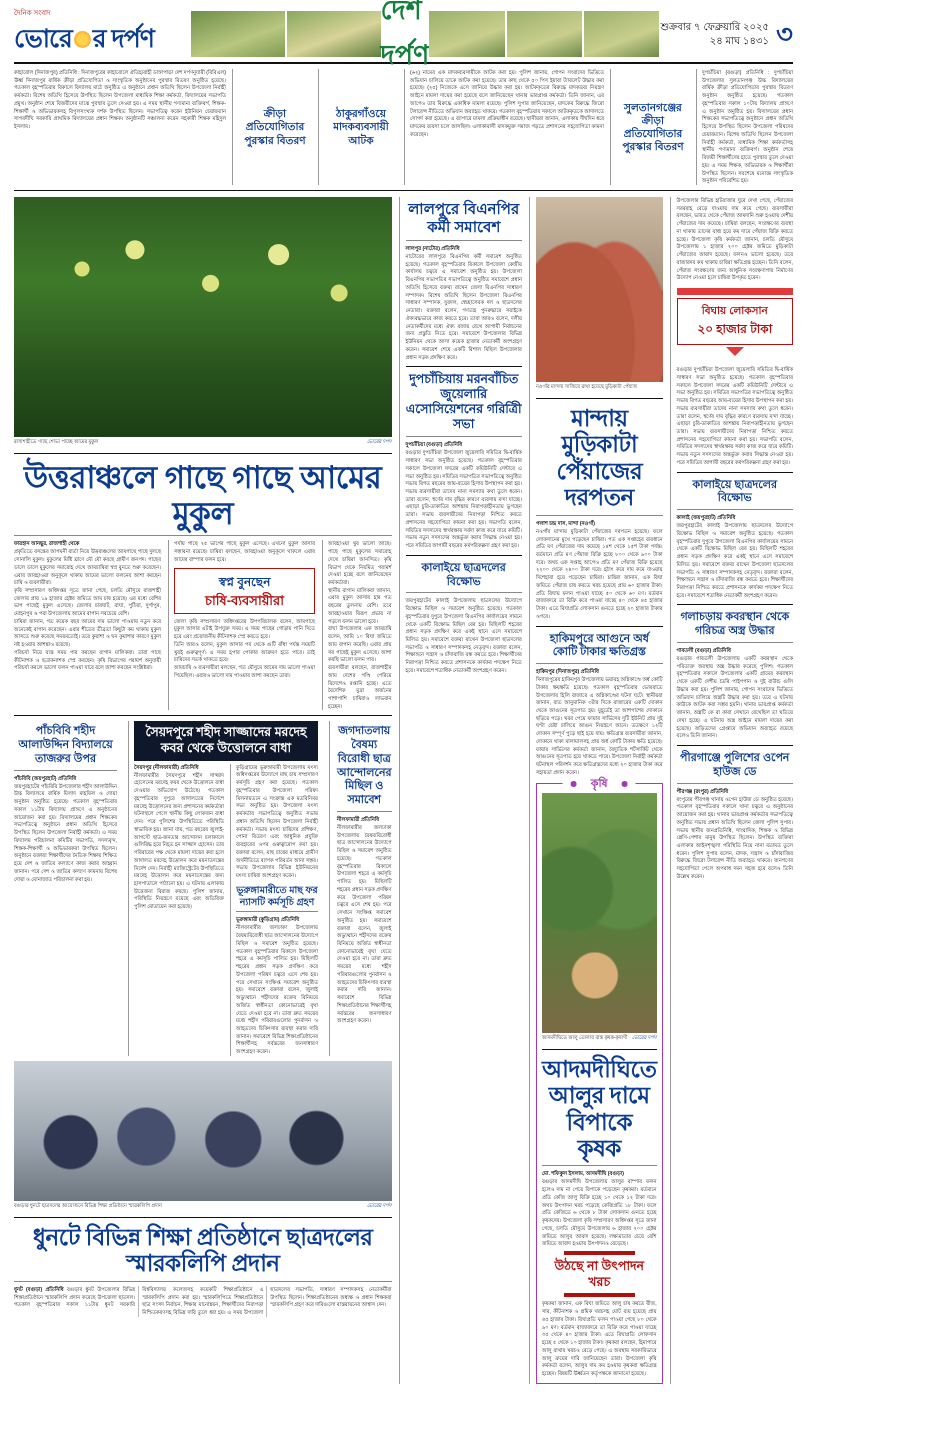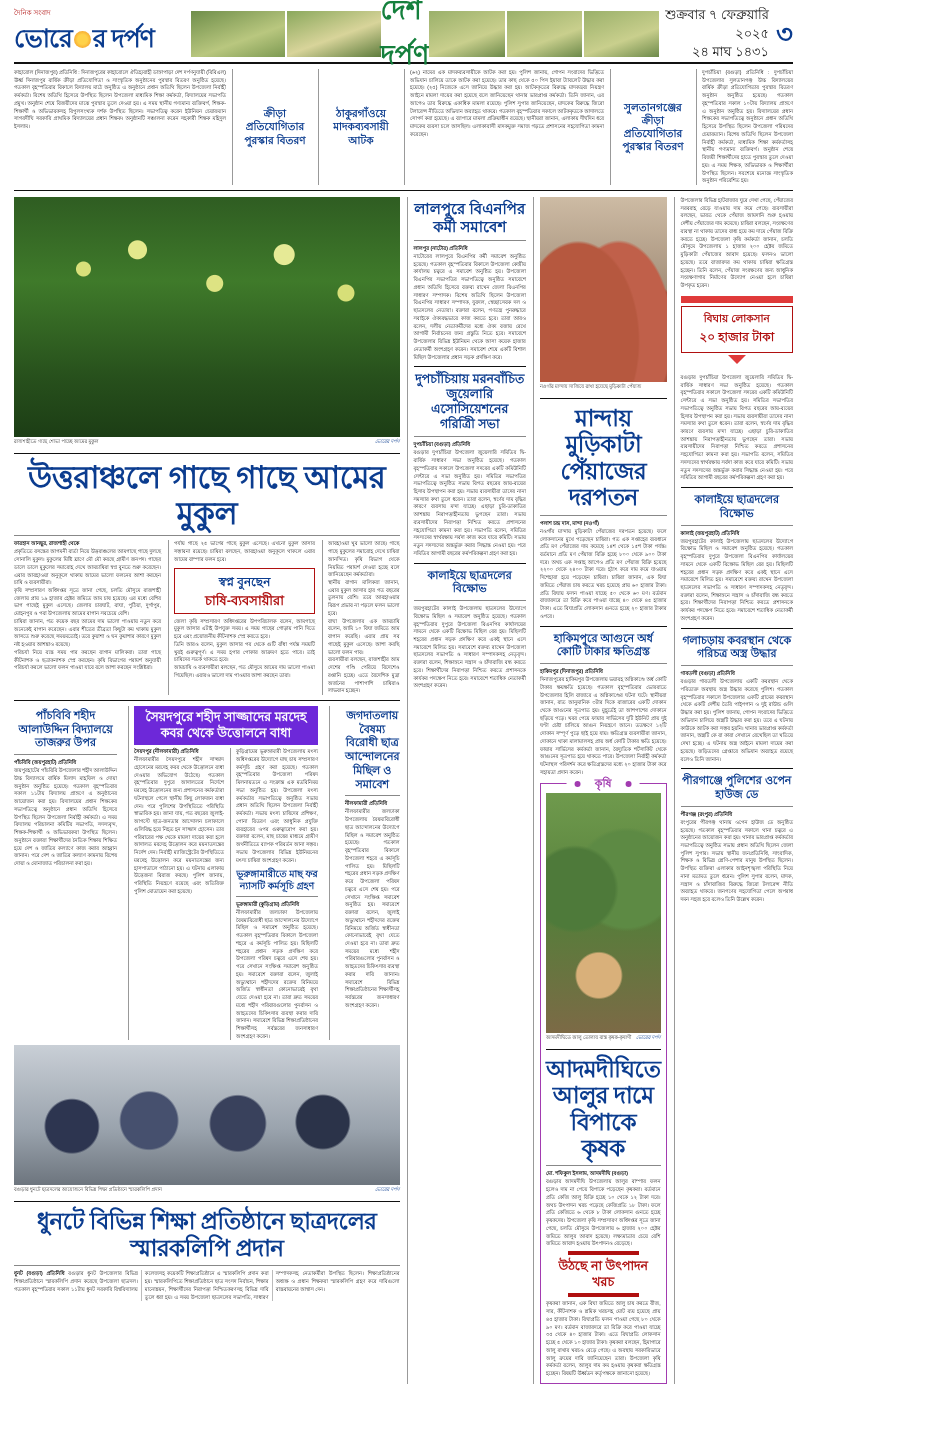--- a/index.html
+++ b/index.html
@@ -20,21 +20,21 @@
   .logo-small { font-size: 7px; color:#b01010; display:block; }
   .logo-sun { display:inline-block; width:17px; height:17px; border-radius:50%; background: radial-gradient(circle,#ffd24a 40%, #f08a1d 100%); vertical-align: middle; margin: 0 2px; }
   .mast-pics { flex: 0 0 190px; display:flex; gap:2px; align-items:center; }
   .mast-pic { height:46px; flex:1; background: linear-gradient(160deg,#6f8e4a,#b9c77f 60%, #7d9a52); }
   .mast-pic.b { background: linear-gradient(160deg,#8aa85c,#d8d49a 55%,#5d7c3c); }
   .mast-center { flex:1; display:flex; align-items:center; justify-content:center; }
   .section-title { font-size: 27px; font-weight: bold; color:#15803d; }
   .mast-pics2 { flex: 0 0 230px; display:flex; gap:2px; align-items:center; }
   .mast-pic2 { height:46px; flex:1; background: linear-gradient(160deg,#9ab06a,#c9cf8d 60%,#6d8a4a); }
   .mast-right { width: 140px; display:flex; flex-direction:column; align-items:flex-end; justify-content:center; position:relative; }
-  .mast-date { font-size: 13px; color:#111; text-align:right; line-height:1.45; padding-right:24px; }
+  .mast-date { font-size: 10px; color:#111; text-align:right; line-height:1.45; padding-right:24px; }
   .page-no { position:absolute; right:0; top:8px; font-size:26px; font-weight:bold; color:#0b3c8f; }
   .tiny { font-size: 5.1px; line-height: 1.52; text-align: justify; color:#222; }
 
   
   .topstrip { display:flex; gap:6px; margin-top:5px; padding-bottom:5px; border-bottom:1px solid #111; }
   .ts-col { }
   .ts-head { font-size: 10.5px; font-weight:bold; color:#0b3c8f; line-height:1.25; text-align:center; }
   .col-sep { border-left:0.5px solid #999; }
 
   
@@ -83,21 +83,21 @@
   .smallhead { font-size: 11px; font-weight:bold; color:#0b3c8f; text-align:center; line-height:1.25; margin:3px 0; }
 
   .byline { font-size:5.2px; font-weight:bold; color:#111; }
 
   .cols3 { column-count:3; column-gap:7px; column-rule:0.5px solid #bbb; }
 
   .pullbox { border:1px solid #b01010; padding:4px 5px; margin:4px 0; }
   .pullbox .t { font-size:13px; font-weight:bold; color:#b01010; text-align:center; line-height:1.25; }
   .pullbox .t2 { font-size:12px; font-weight:bold; color:#0b3c8f; text-align:center; }
 
-  .banner { background:#6d28d9; color:#fff; font-size:12.5px; font-weight:bold; text-align:center; padding:4px 3px; line-height:1.25; }
+  .banner { background:#0f172a; color:#fff; font-size:12.5px; font-weight:bold; text-align:center; padding:4px 3px; line-height:1.25; }
 
   .arrowbox { position:relative; margin:6px 0 10px; }
   .arrowbox .inner { border:1.5px solid #b01010; padding:4px; text-align:center; }
   .arrowbox .l1 { font-size:10.5px; font-weight:bold; color:#b01010; }
   .arrowbox .l2 { font-size:12px; font-weight:bold; color:#b01010; }
   .arrowbox .bar { height:7px; background:#e03a3a; margin-bottom:3px; }
   .arrowbox .tri { width:0;height:0;border-left:9px solid transparent;border-right:9px solid transparent;border-top:9px solid #e03a3a; margin:2px auto 0; }
 
   .krishi-box { border:1.5px solid #a23bb0; padding:5px; position:relative; margin-top:6px; }
   .krishi-tag { position:absolute; top:-9px; left:50%; transform:translateX(-50%); background:#fff; padding:0 8px; font-size:11px; font-weight:bold; color:#a23bb0; display:flex; align-items:center; gap:14px; }
@@ -223,21 +223,21 @@
             </div>
             <div class="sep-v" style="flex:1; padding-left:5px">
               <div class="tiny">কুড়িগ্রামের ভূরুঙ্গামারী উপজেলায় মৎস্য অধিদপ্তরের উদ্যোগে মাছ চাষ সম্প্রসারণ কর্মসূচি গ্রহণ করা হয়েছে। গতকাল বৃহস্পতিবার উপজেলা পরিষদ মিলনায়তনে এ সংক্রান্ত এক মতবিনিময় সভা অনুষ্ঠিত হয়। উপজেলা মৎস্য কর্মকর্তার সভাপতিত্বে অনুষ্ঠিত সভায় প্রধান অতিথি ছিলেন উপজেলা নির্বাহী কর্মকর্তা। সভায় মৎস্য চাষিদের প্রশিক্ষণ, পোনা বিতরণ এবং আধুনিক প্রযুক্তি ব্যবহারের ওপর গুরুত্বারোপ করা হয়। বক্তারা বলেন, মাছ চাষের মাধ্যমে গ্রামীণ অর্থনীতিতে ব্যাপক পরিবর্তন আনা সম্ভব। সভায় উপজেলার বিভিন্ন ইউনিয়নের মৎস্য চাষিরা অংশগ্রহণ করেন।</div>
               <div class="smallhead" style="font-size:9.5px; margin-top:4px">ভূরুঙ্গামারীতে মাছ ফর ন্যাসটি কর্মসূচি গ্রহণ</div>
               <div class="hrule2"></div>
               <div class="byline">ভূরুঙ্গামারী (কুড়িগ্রাম) প্রতিনিধি</div>
               <div class="tiny">নীলফামারীর জলঢাকা উপজেলায় বৈষম্যবিরোধী ছাত্র আন্দোলনের উদ্যোগে মিছিল ও সমাবেশ অনুষ্ঠিত হয়েছে। গতকাল বৃহস্পতিবার বিকালে উপজেলা শহরে এ কর্মসূচি পালিত হয়। মিছিলটি শহরের প্রধান সড়ক প্রদক্ষিণ করে উপজেলা পরিষদ চত্বরে এসে শেষ হয়। পরে সেখানে সংক্ষিপ্ত সমাবেশ অনুষ্ঠিত হয়। সমাবেশে বক্তারা বলেন, জুলাই অভ্যুত্থানে শহীদদের রক্তের বিনিময়ে অর্জিত স্বাধীনতা কোনোভাবেই বৃথা যেতে দেওয়া হবে না। তারা দ্রুত সময়ের মধ্যে শহীদ পরিবারগুলোর পুনর্বাসন ও আহতদের চিকিৎসার ব্যবস্থা করার দাবি জানান। সমাবেশে বিভিন্ন শিক্ষাপ্রতিষ্ঠানের শিক্ষার্থীসহ সর্বস্তরের জনসাধারণ অংশগ্রহণ করেন।</div>
             </div>
           </div>
         </div>
-        <div class="sep-v" style="flex:1; padding-left:15px">
+        <div class="sep-v" style="flex:1; padding-left:7px">
           <div class="smallhead">জগদাতলায় বৈষম্য বিরোধী ছাত্র আন্দোলনের মিছিল ও সমাবেশ</div>
           <div class="hrule2"></div>
           <div class="byline">নীলফামারী প্রতিনিধি</div>
           <div class="tiny">নীলফামারীর জলঢাকা উপজেলায় বৈষম্যবিরোধী ছাত্র আন্দোলনের উদ্যোগে মিছিল ও সমাবেশ অনুষ্ঠিত হয়েছে। গতকাল বৃহস্পতিবার বিকালে উপজেলা শহরে এ কর্মসূচি পালিত হয়। মিছিলটি শহরের প্রধান সড়ক প্রদক্ষিণ করে উপজেলা পরিষদ চত্বরে এসে শেষ হয়। পরে সেখানে সংক্ষিপ্ত সমাবেশ অনুষ্ঠিত হয়। সমাবেশে বক্তারা বলেন, জুলাই অভ্যুত্থানে শহীদদের রক্তের বিনিময়ে অর্জিত স্বাধীনতা কোনোভাবেই বৃথা যেতে দেওয়া হবে না। তারা দ্রুত সময়ের মধ্যে শহীদ পরিবারগুলোর পুনর্বাসন ও আহতদের চিকিৎসার ব্যবস্থা করার দাবি জানান। সমাবেশে বিভিন্ন শিক্ষাপ্রতিষ্ঠানের শিক্ষার্থীসহ সর্বস্তরের জনসাধারণ অংশগ্রহণ করেন।</div>
         </div>
       </div>
 
       <div class="photo people-photo" style="margin-top:5px"></div>
       <div class="cap">
         <span>বগুড়ার ধুনটে ছাত্রদলের আয়োজনে বিভিন্ন শিক্ষা প্রতিষ্ঠানে স্মারকলিপি প্রদান</span>

